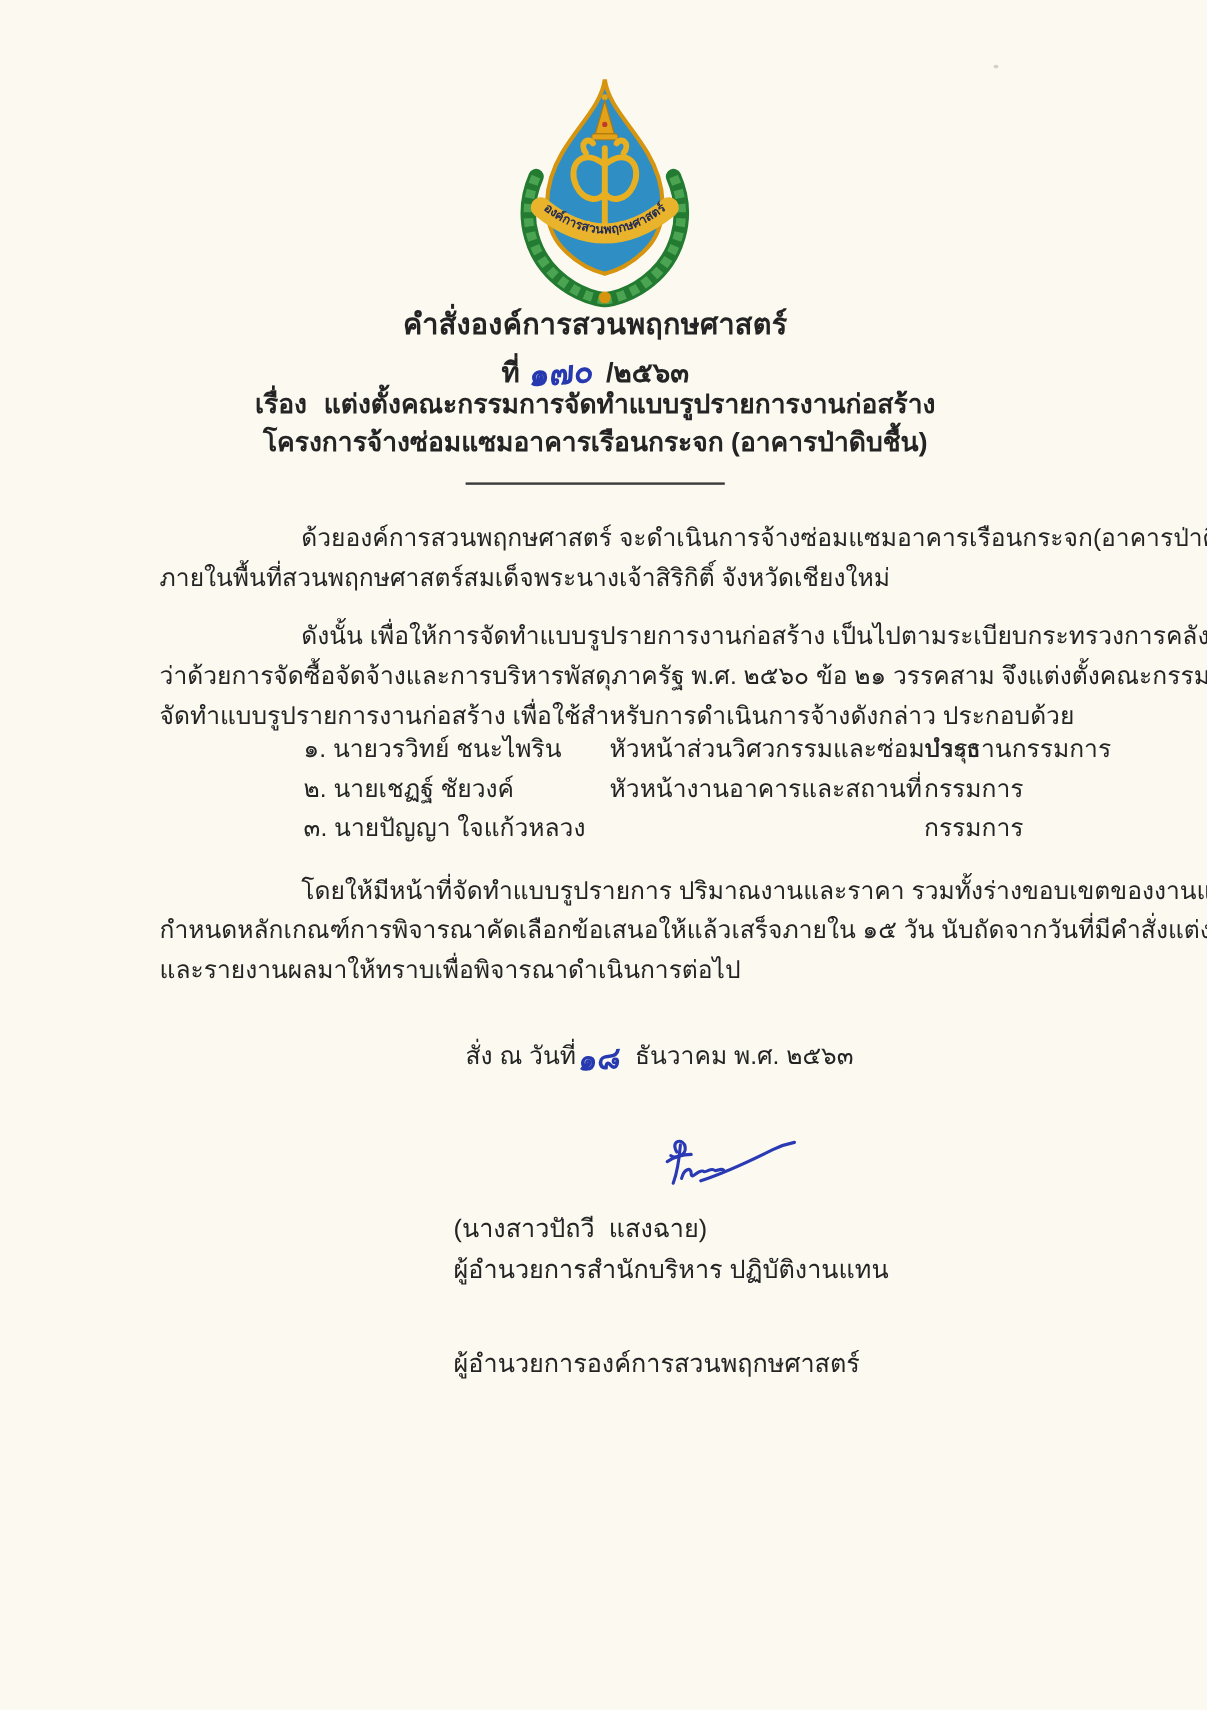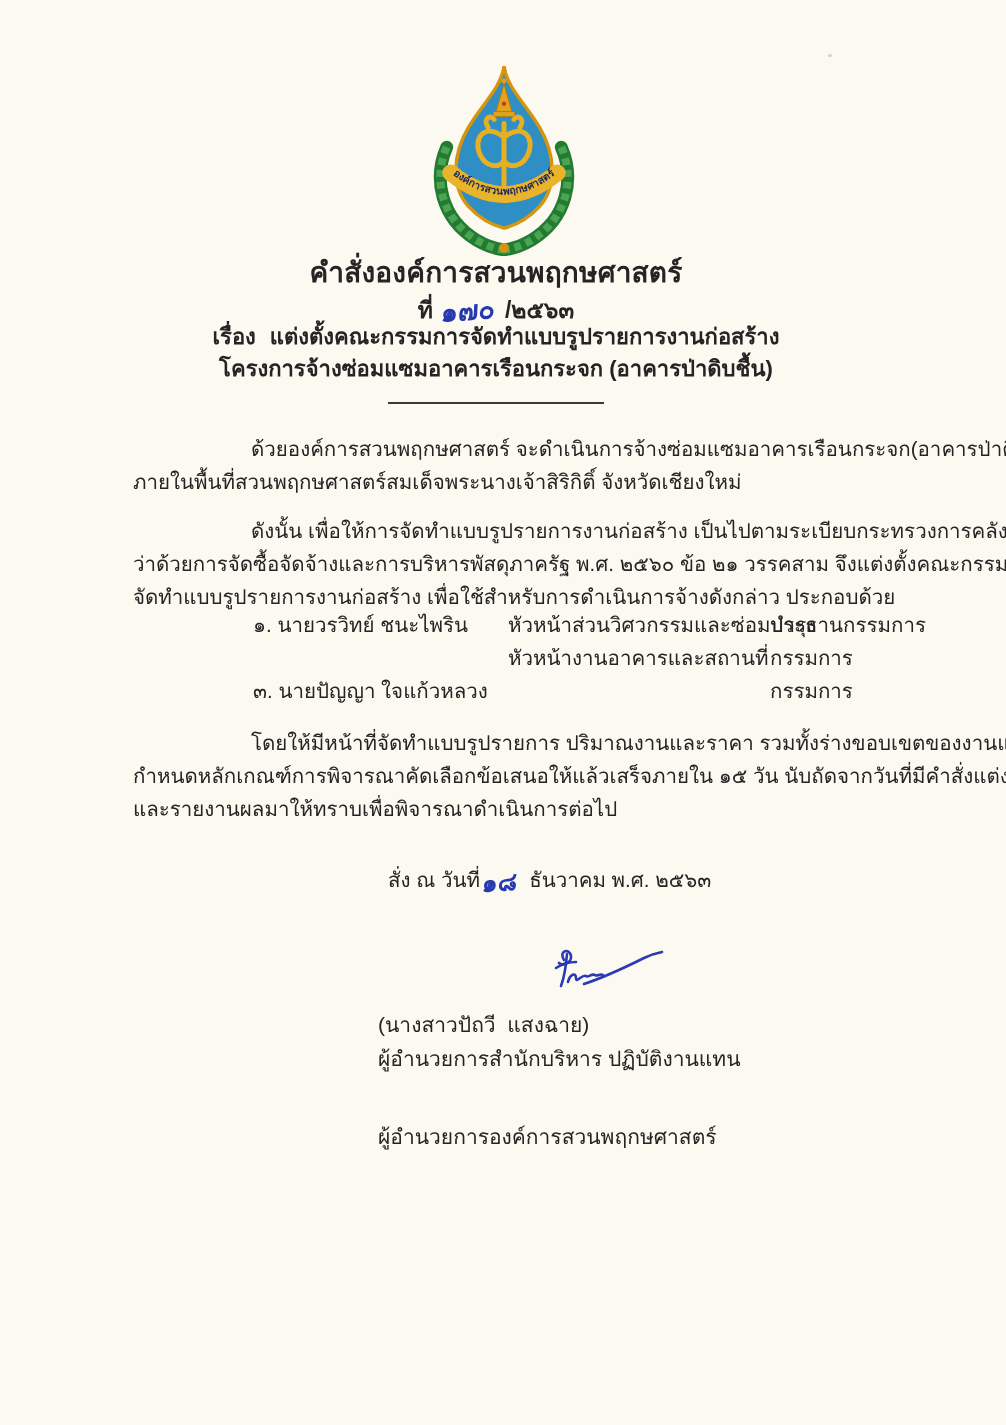--- a/index.html
+++ b/index.html
@@ -7,21 +7,21 @@
   .page{
     position:relative;
     width:1006px;height:1425px;
     margin:0 auto;
     background:#fbf9f0;
     color:#242424;
     overflow:hidden;
   }
   .abs{position:absolute;}
   .centerband{left:0;right:14px;text-align:center;}
-  .doc-title{top:250px;font-size:28px;font-weight:bold;letter-spacing:.2px;}
+  .doc-title{top:250px;font-size:24px;font-weight:bold;letter-spacing:.2px;}
   .doc-number{top:287px;font-size:23px;font-weight:bold;}
   .subject1{top:319px;font-size:22px;font-weight:bold;}
   .subject1 .subject-label{margin-right:14px;}
   .subject2{top:351px;font-size:22px;font-weight:bold;text-align:center;}
   .divider{top:402px;left:388px;width:216px;height:0;border-top:2px solid #3a3a3a;}
   .content{left:133px;width:782px;font-size:20.5px;line-height:33px;}
   .line{white-space:nowrap;}
   .indent{padding-left:118px;}
   .p1{top:432px;}
   .p2{top:514px;}
@@ -108,20 +108,21 @@
     <div class="line">จัดทำแบบรูปรายการงานก่อสร้าง เพื่อใช้สำหรับการดำเนินการจ้างดังกล่าว ประกอบด้วย</div>
   </div>
 
   <div class="abs content committee">
     <div class="row">
       <span class="col-name"><span>๑.</span> <span>นายวรวิทย์ ชนะไพริน</span></span>
       <span class="col-position">หัวหน้าส่วนวิศวกรรมและซ่อมบำรุง</span>
       <span class="col-role">ประธานกรรมการ</span>
     </div>
     <div class="row">
+      <span class="col-name"><span>๒.</span> <span>นายเชฏฐ์ ชัยวงค์</span></span>
       <span class="col-position">หัวหน้างานอาคารและสถานที่</span>
       <span class="col-role">กรรมการ</span>
     </div>
     <div class="row">
       <span class="col-name"><span>๓.</span> <span>นายปัญญา ใจแก้วหลวง</span></span>
       <span class="col-role">กรรมการ</span>
     </div>
   </div>
 
   <div class="abs content p3">

